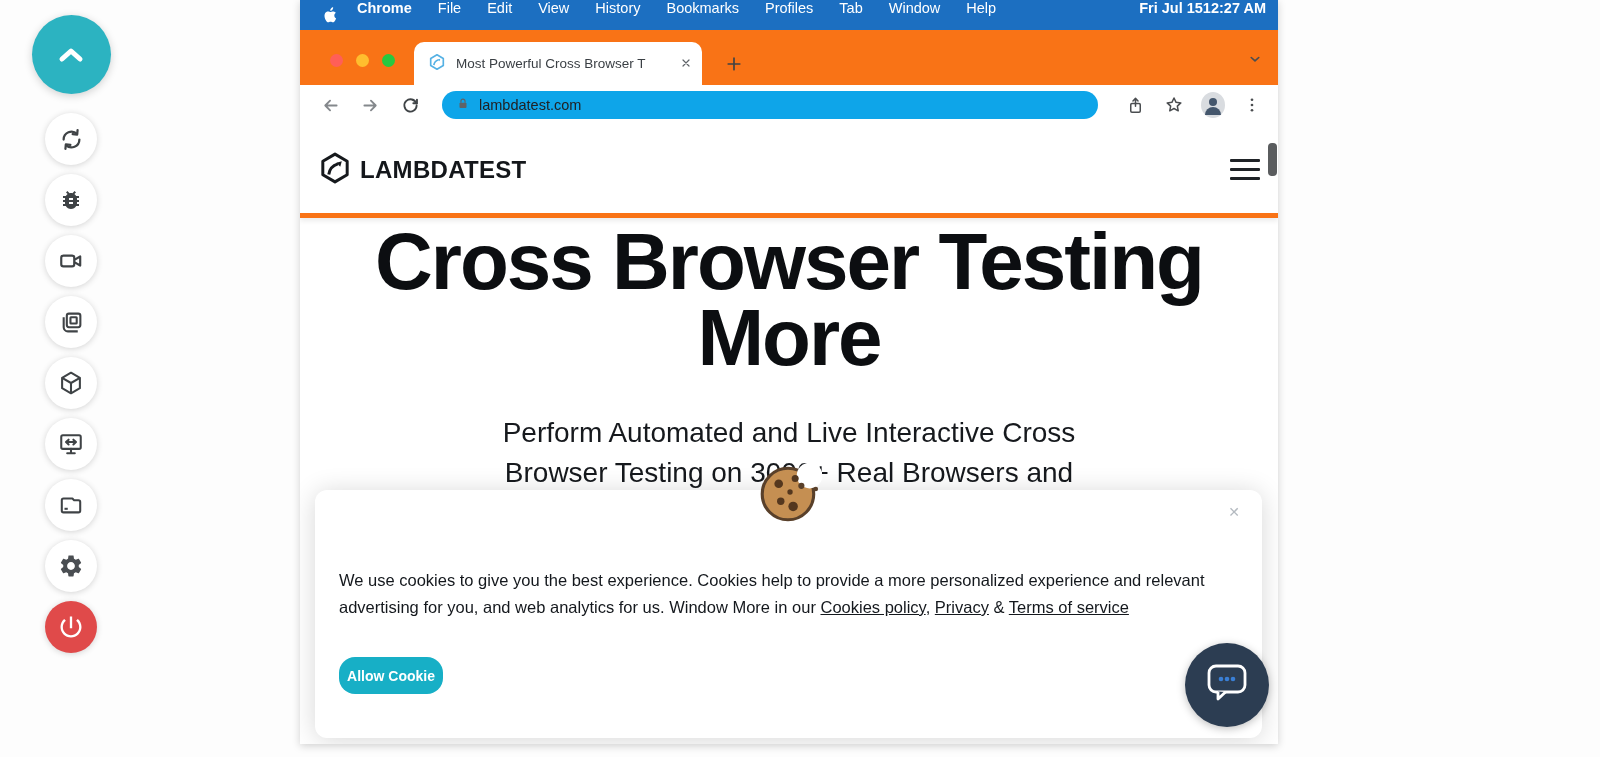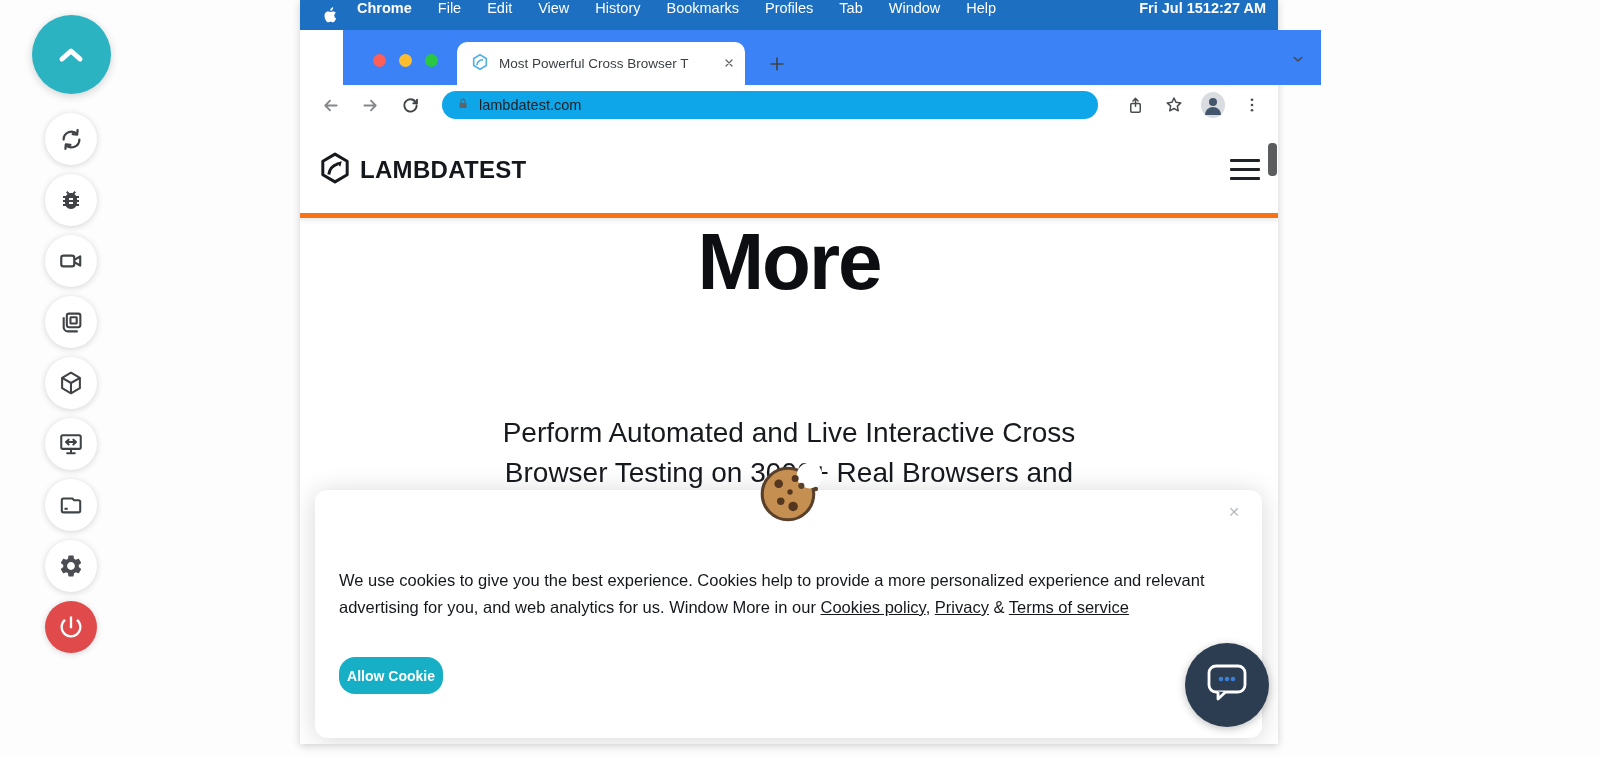--- a/index.html
+++ b/index.html
@@ -27,21 +27,21 @@
     background:#1c6fc1; display:flex; color:#fff;
     font-size:14.5px; padding:0 12px 0 22px; }
   .menubar .apple { margin-right:20px; display:flex; align-items:center; }
   .menubar .mitem { padding:0 13px; white-space:nowrap; }
   .menubar .mitem.first { font-weight:bold; padding-left:0; }
   .menubar .spacer { flex:1; }
   .menubar .clock { display:flex; font-weight:700; }
 
   
   .tabstrip { position:absolute; left:0; top:30px; width:100%; height:55px;
-    background:#3b82f6;margin-left:43px; }
+    background:#f97316; }
   .lights { position:absolute; left:30px; top:24px; display:flex; gap:13px; }
   .light { width:13px; height:13px; border-radius:50%; }
   .tab { position:absolute; left:114px; top:12px; width:288px; height:43px;
     background:#fff; border-radius:10px 10px 0 0; display:flex; align-items:center;
     padding:0 10px 0 14px; }
   .tab-title { flex:1; font-size:13.5px; color:#3a3f44; white-space:nowrap;
     overflow:hidden; margin:0 4px 0 10px; }
   .newtab-btn { position:absolute; left:420px; top:20px; width:28px; height:28px;
     display:flex; align-items:center; justify-content:center; border-radius:50%; cursor:pointer; }
   .tabs-chevron { position:absolute; right:14px; top:20px; cursor:pointer; }
@@ -319,20 +319,21 @@
         <span class="brand-text">LAMBDATEST</span>
       </div>
       <div class="hamburger">
         <div></div>
           <div></div>
           <div></div>
       </div>
     </div>
 
     <div class="hero-h1">
+      <div>Cross Browser Testing</div>
       <div>More</div>
     </div>
 
     <div class="hero-sub">Perform Automated and Live Interactive Cross Browser Testing on 3000+ Real Browsers and</div>
 
     <div class="cookie-emoji">
       <svg width="66" height="68" viewBox="0 0 64 66">
         <circle cx="31" cy="35" r="25" fill="#c58f52" stroke="#59402a" stroke-width="3"></circle>
         <circle cx="52" cy="17" r="12.5" fill="#ffffff"></circle>
         <circle cx="44" cy="27" r="3" fill="#59402a"></circle>

